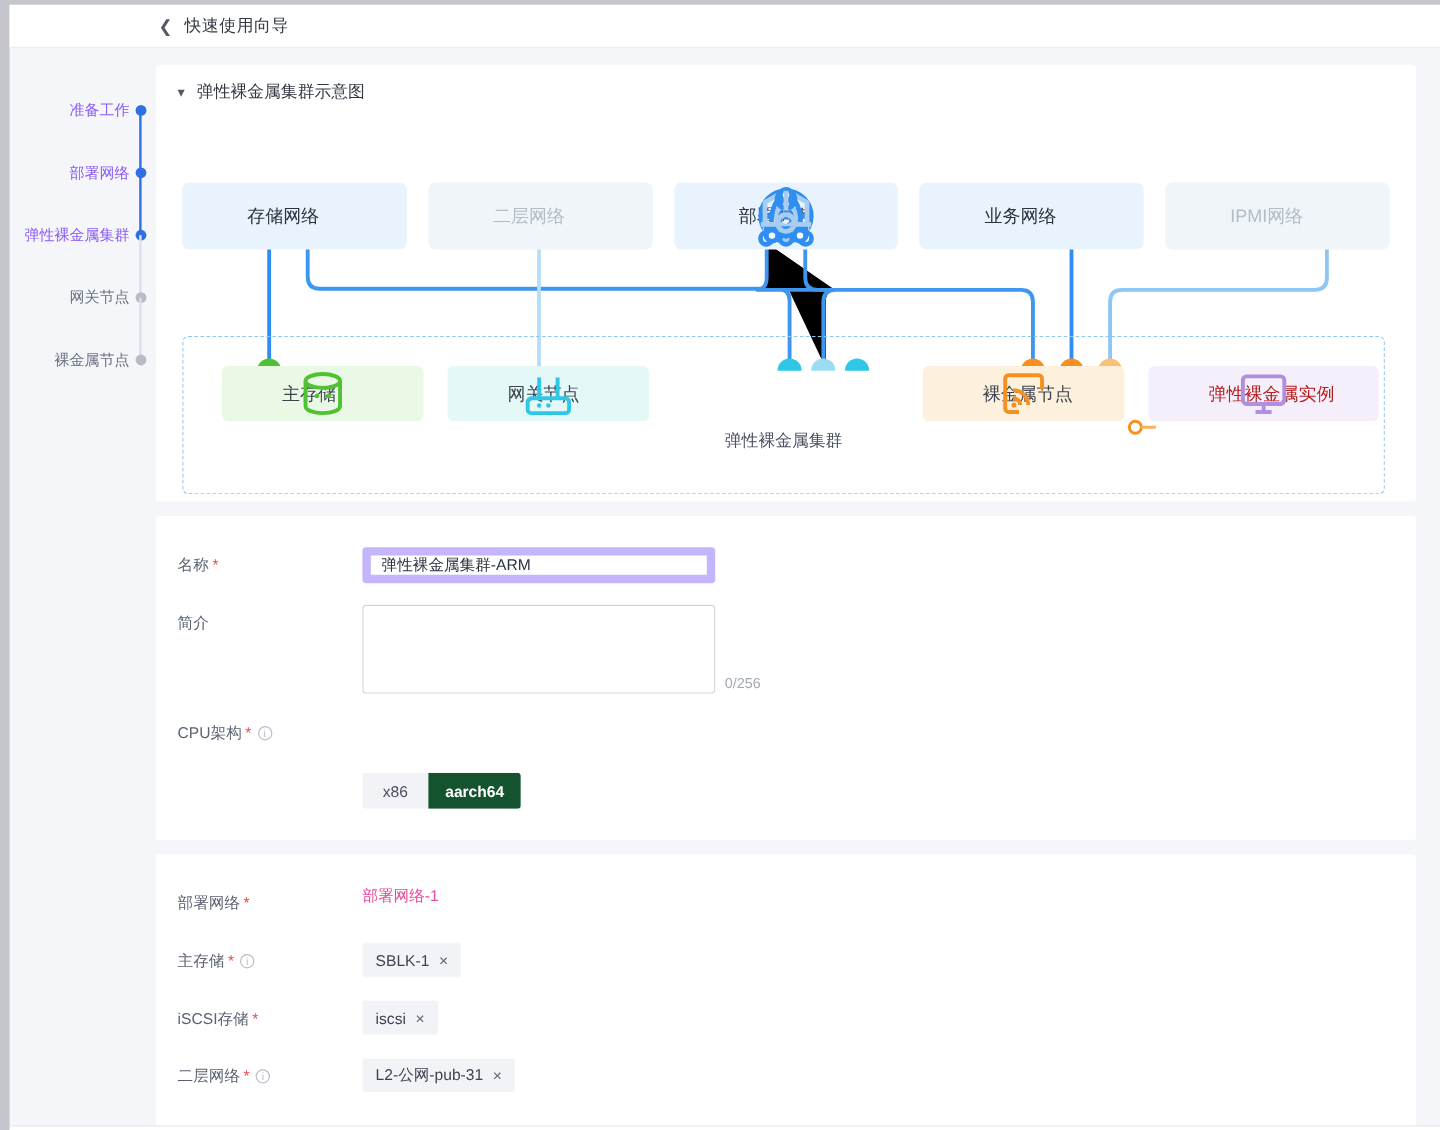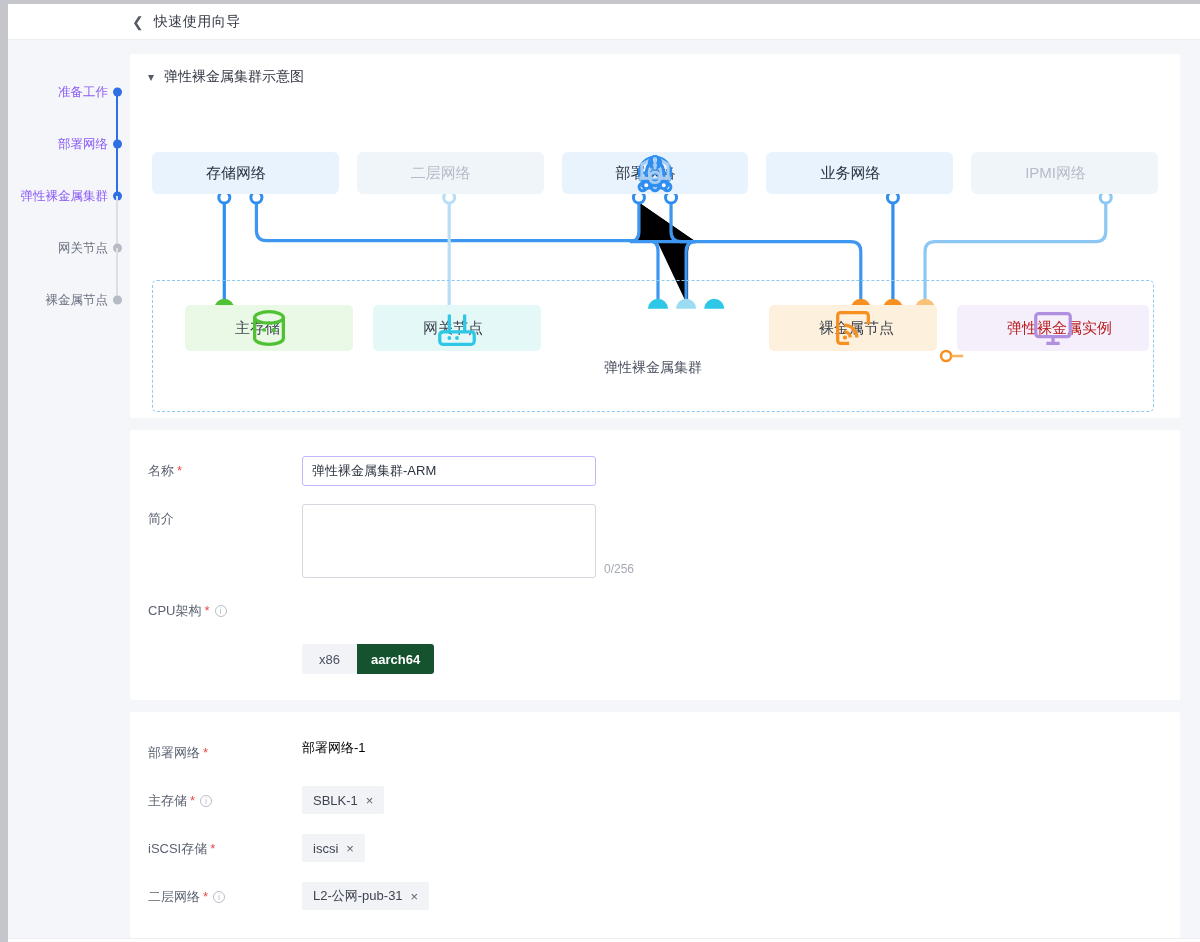--- a/index.html
+++ b/index.html
@@ -75,21 +75,21 @@
   }
   .caret { color: #555b66; font-size: 12px; line-height: 1; }
   .diagram { position: relative; height: 310px; }
   .diagram svg { position: absolute; inset: 0; }
 
   .net-row {
     position: absolute; top: 62px; left: 0; right: 0;
     display: flex; gap: 18px; padding: 0 4px;
   }
   .net-box {
-    flex: 1 1 0; height: 42px; border-radius: 6px;
+    flex: 1 1 0; height: 56px; border-radius: 6px;
     display: flex; align-items: center; gap: 12px;
     padding-left: 22px; font-size: 15px;
   }
   .net-box.on { background: #e8f3fe; color: #2b3340; }
   .net-box.off { background: #f0f5fa; color: #b4bcc7; }
 
   .zone {
     position: absolute; left: 4px; right: 8px; top: 190px; height: 132px;
     border: 1.5px dashed #8ec9f0; border-radius: 5px;
   }
@@ -120,40 +120,40 @@
   }
   .req { color: #e84a4a; margin-left: 3px; }
   .info-i {
     display: inline-block; width: 12px; height: 12px; border-radius: 50%;
     border: 1px solid #b9bec8; color: #b9bec8; font-size: 9px;
     line-height: 10px; text-align: center; margin-left: 5px;
     vertical-align: 1px; font-style: normal;
   }
   .fld { flex: 1 1 auto; }
   .txt {
-    width: 294px; height: 30px; border: 1px solid #c4b5fd; border-radius: 3px;
+    width: 294px; height: 30px; border: 7px solid #c4b5fd; border-radius: 3px;
     padding: 0 9px; font-size: 13px; color: #2b3340; background: #fff;
     font-family: inherit;
   }
   .ta-wrap { display: flex; align-items: flex-end; gap: 8px; }
   .ta {
     width: 294px; height: 74px; border: 1px solid #d3d7de; border-radius: 3px;
     padding: 7px 9px; font-size: 13px; color: #2b3340; resize: none;
     background: #fff; font-family: inherit;
   }
   .counter { font-size: 12px; color: #a4a9b3; padding-bottom: 2px; }
   .seg { display: inline-flex; border-radius: 3px; overflow: hidden; margin-top: 48px; }
   .seg-btn {
     min-width: 55px; height: 30px; padding: 0 14px; font-size: 13px;
     display: inline-flex; align-items: center; justify-content: center;
     border: none; cursor: pointer; font-family: inherit;
   }
   .seg-btn.off { background: #f1f3f6; color: #4a5160; }
   .seg-btn.on  { background: #14532d; color: #fff; font-weight: bold; }
-  .plain { font-size: 13px; color: #000000; padding-top: 6px; }
+  .plain { font-size: 13px; color: #ec4899; padding-top: 6px; }
   .tag {
     display: inline-flex; align-items: center; gap: 8px;
     background: #f1f3f6; color: #3d4450; font-size: 13px;
     height: 28px; padding: 0 11px; border-radius: 2px;
   }
   .tag-x { color: #5b6271; font-size: 13px; cursor: pointer; line-height: 1; }
 
   
   .footer {
     flex: 0 0 54px; height: 54px; background: #fff;

